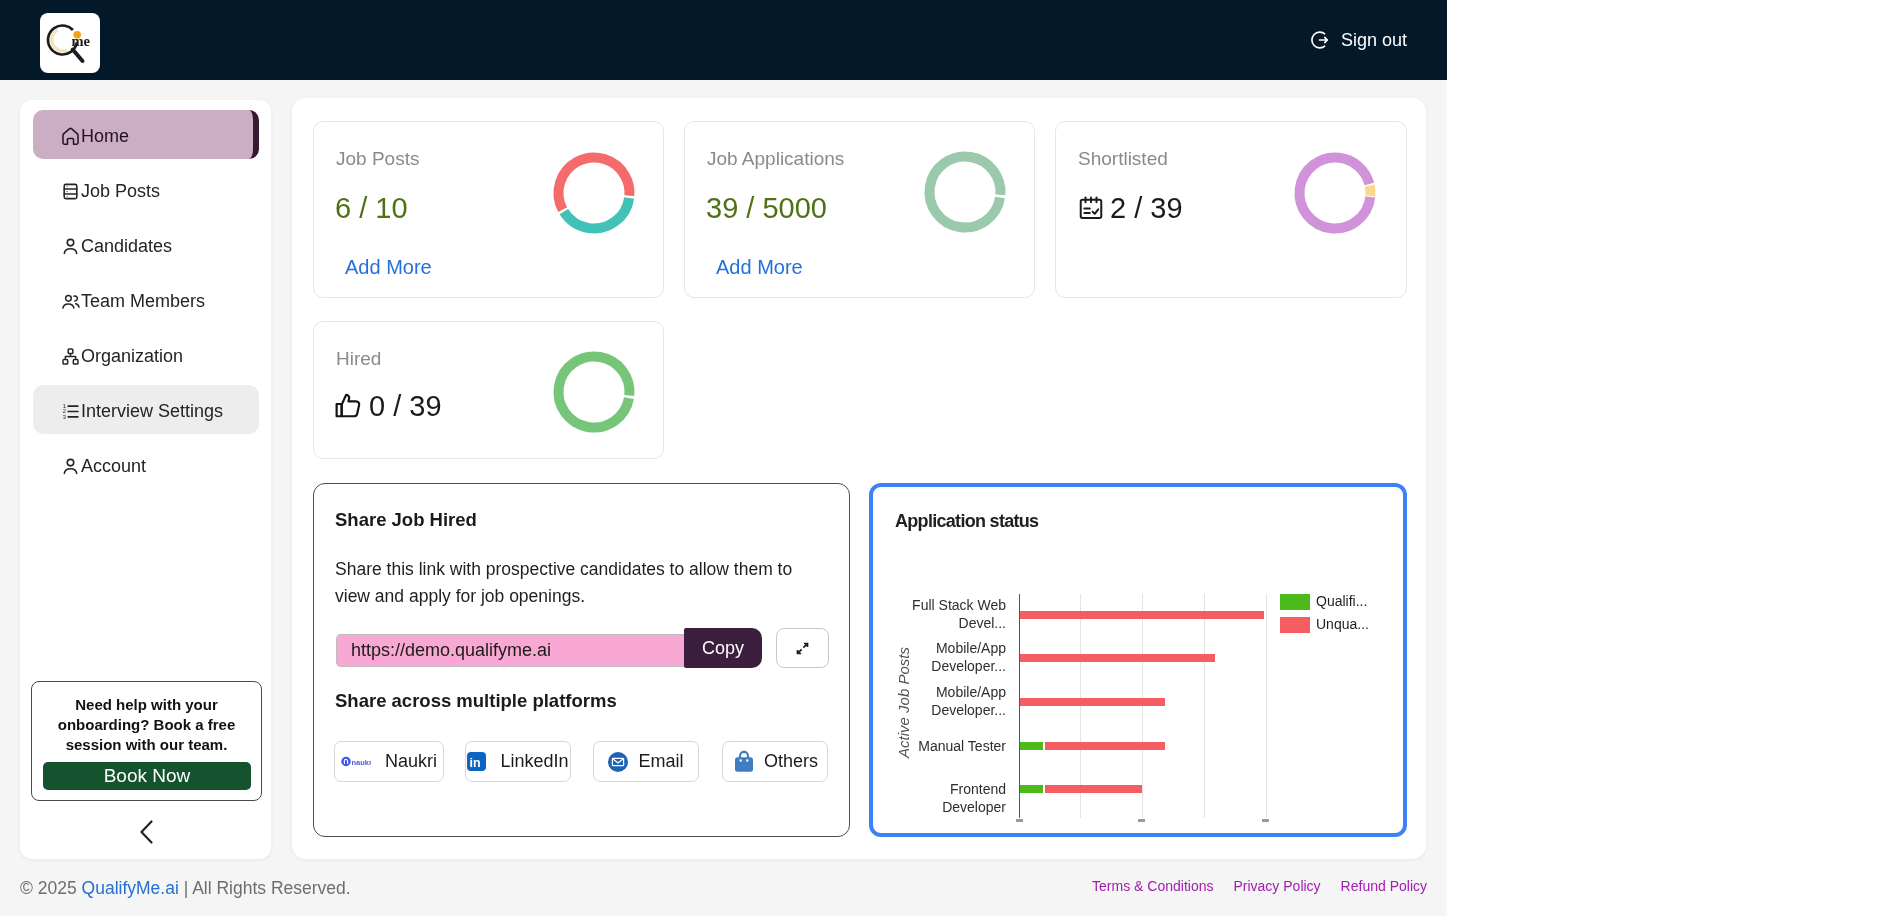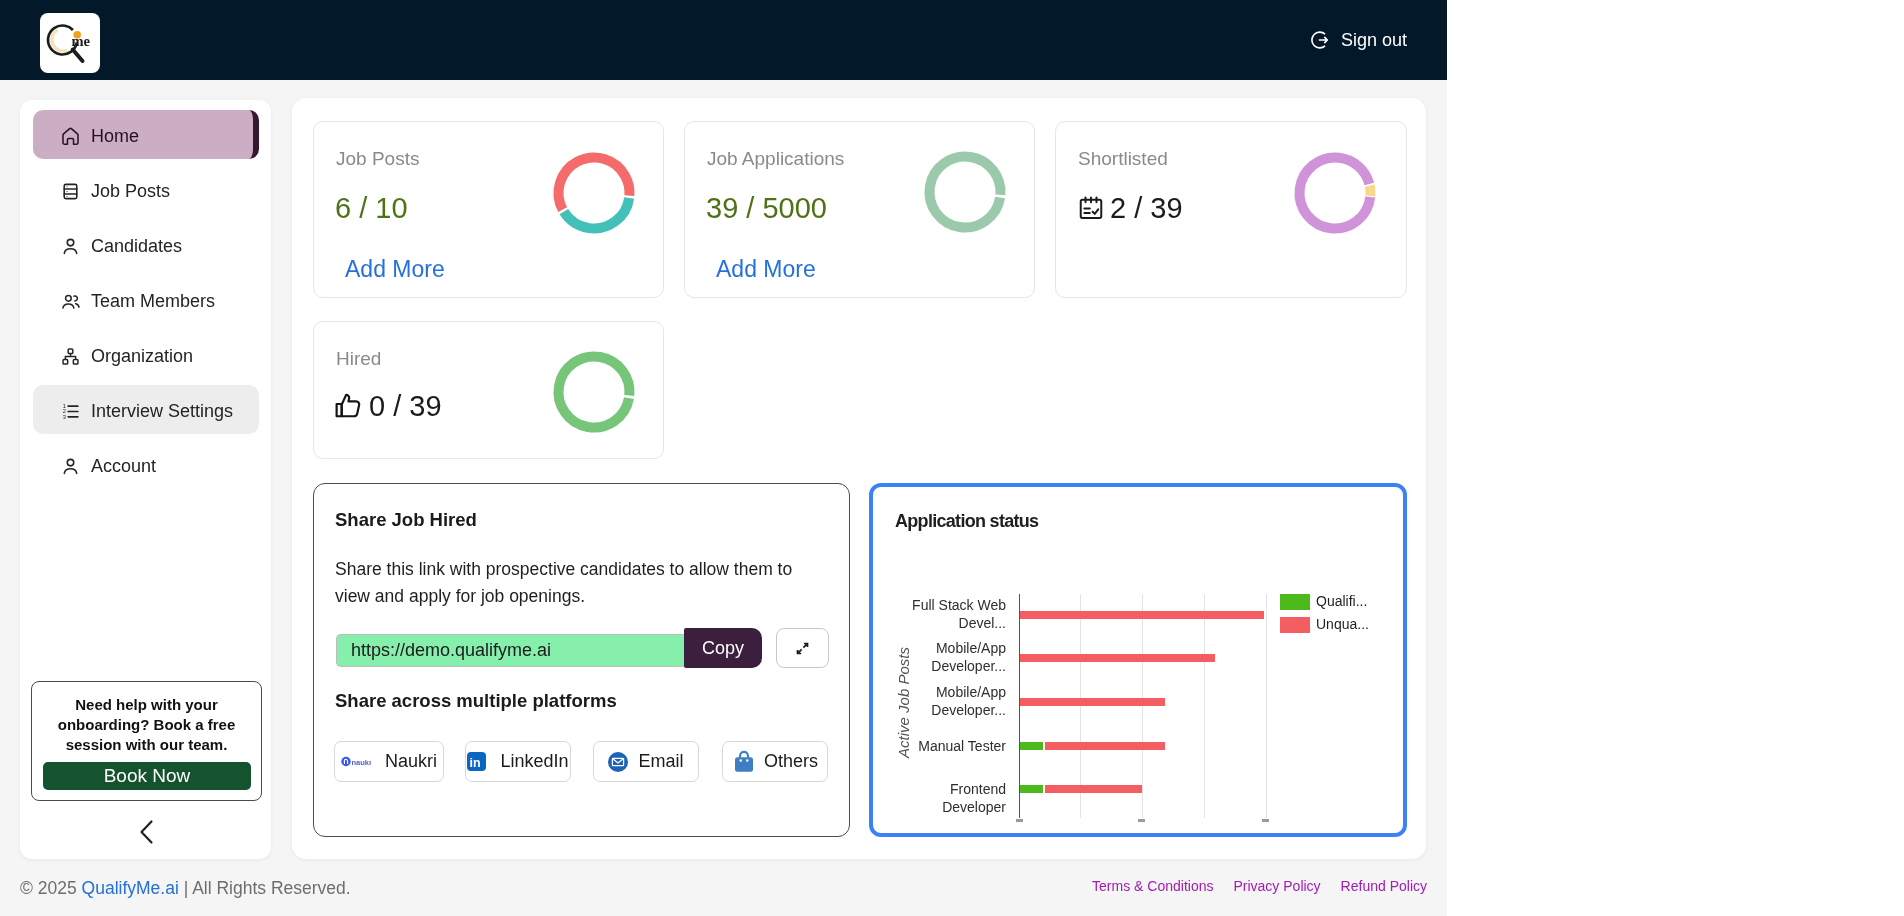--- a/index.html
+++ b/index.html
@@ -3,41 +3,41 @@
 <meta charset="utf-8">
 <style>
   * { margin:0; padding:0; box-sizing:border-box; }
   html,body { width:1904px; height:916px; background:#ffffff; font-family:"Liberation Sans", sans-serif; }
   .app { position:relative; width:1447px; height:916px; background:#f5f5f5; overflow:hidden; }
   .header { position:absolute; left:0; top:0; width:1447px; height:80px; background:#031829; }
   .logo { position:absolute; left:40px; top:13px; width:60px; height:60px; background:#fff; border-radius:8px; }
   .signout { position:absolute; right:40px; top:29px; color:#fff; font-size:18px; display:flex; align-items:center; gap:10px; }
   .sidebar { position:absolute; left:20px; top:100px; width:251px; height:759px; background:#fff; border-radius:12px; box-shadow:0 1px 4px rgba(0,0,0,0.06); }
   .menu { position:absolute; left:13px; top:10px; width:226px; }
-  .mi { position:relative; height:49px; margin-bottom:6px; border-radius:10px; display:flex; align-items:center; padding-left:27px; padding-top:4px; gap:10px; font-size:18px; color:#242424; }
+  .mi { position:relative; height:49px; margin-bottom:6px; border-radius:10px; display:flex; align-items:center; padding-left:27px; padding-top:4px; font-size:18px; color:#242424; }
   .mi svg { flex:0 0 auto; }
   .mi.active { background:#ccaec4; border-right:6px solid #35192f; color:#260f26; }
   .mi.hover { background:#ededed; }
   .helpbox { position:absolute; left:11px; top:581px; width:231px; height:120px; border:1px solid #4a4a4a; border-radius:8px; background:#fff; text-align:center; }
   .helpbox .txt { margin-top:13px; font-size:15px; font-weight:bold; color:#111; line-height:20px; }
   .booknow { position:absolute; left:11px; top:80px; width:208px; height:28px; background:#14532d; color:#fff; font-size:19px; border-radius:5px; display:flex; align-items:center; justify-content:center; }
   .collapse { position:absolute; left:117px; top:718px; }
   .main { position:absolute; left:292px; top:98px; width:1134px; height:761px; background:#fff; border-radius:14px; box-shadow:0 1px 4px rgba(0,0,0,0.06); }
   .scard { position:absolute; background:#fff; border:1px solid #e6e6e6; border-radius:10px; }
   .slabel { position:absolute; left:22px; top:26px; font-size:19px; color:#8a8a8a; }
   .snum { position:absolute; left:21px; top:70px; font-size:29px; color:#507217; }
   .snum.dark { color:#1b1b1b; }
-  .addmore { position:absolute; left:31px; top:134px; font-size:23px; color:#2570dd; }
+  .addmore { position:absolute; left:31px; top:134px; font-size:20px; color:#2570dd; }
   .donut { position:absolute; }
   .bigcard { position:absolute; top:385px; height:354px; background:#fff; border-radius:12px; }
   .share { left:21px; width:537px; border:1px solid #4d4d4d; }
   .appstatus { left:577px; width:538px; border:4px solid #3b82f6; }
   .sh-title { position:absolute; left:21px; top:25px; font-size:18.5px; font-weight:bold; color:#1b1b1b; }
   .sh-desc { position:absolute; left:21px; top:72px; font-size:17.5px; line-height:27px; color:#1f1f1f; }
-  .sh-input { position:absolute; left:22px; top:150px; width:348px; height:33px; border:1px solid #bdbdbd; border-right:none; border-radius:5px 0 0 5px; font-size:18px; line-height:31px; padding-left:14px; color:#1b1b1b; background:#86efac; }
+  .sh-input { position:absolute; left:22px; top:150px; width:348px; height:33px; border:1px solid #bdbdbd; border-right:none; border-radius:5px 0 0 5px; font-size:18px; line-height:31px; padding-left:14px; color:#1b1b1b; background:#f9a8d4; }
   .sh-copy { position:absolute; left:370px; top:144px; width:78px; height:40px; background:#3c1f3e; color:#fff; font-size:18px; border-radius:2px 10px 10px 2px; display:flex; align-items:center; justify-content:center; }
   .sh-expand { position:absolute; left:462px; top:144px; width:53px; height:40px; border:1px solid #c9c9c9; border-radius:8px; display:flex; align-items:center; justify-content:center; }
   .sh-sub { position:absolute; left:21px; top:206px; font-size:18.5px; font-weight:bold; color:#1b1b1b; }
   .pbtn { position:absolute; top:257px; height:41px; border:1px solid #d7d7d7; border-radius:7px; display:flex; align-items:center; justify-content:center; gap:10px; font-size:18px; color:#1b1b1b; background:#fff; }
   .as-title { position:absolute; left:22px; top:24px; font-size:18px; font-weight:bold; letter-spacing:-0.7px; color:#1f1f1f; }
   .as-ylabel { position:absolute; left:-29px; top:207px; width:118px; text-align:center; font-size:15px; font-style:italic; color:#555; transform:rotate(-90deg); }
   .grid { position:absolute; width:1px; background:#e3e3e3; top:107px; height:224px; }
   .yaxis { position:absolute; left:146px; width:1px; background:#555; top:107px; height:224px; }
   .bar { position:absolute; height:8px; }
   .clab { position:absolute; width:130px; right:397px; text-align:right; font-size:14px; line-height:18px; color:#2e2e2e; }

